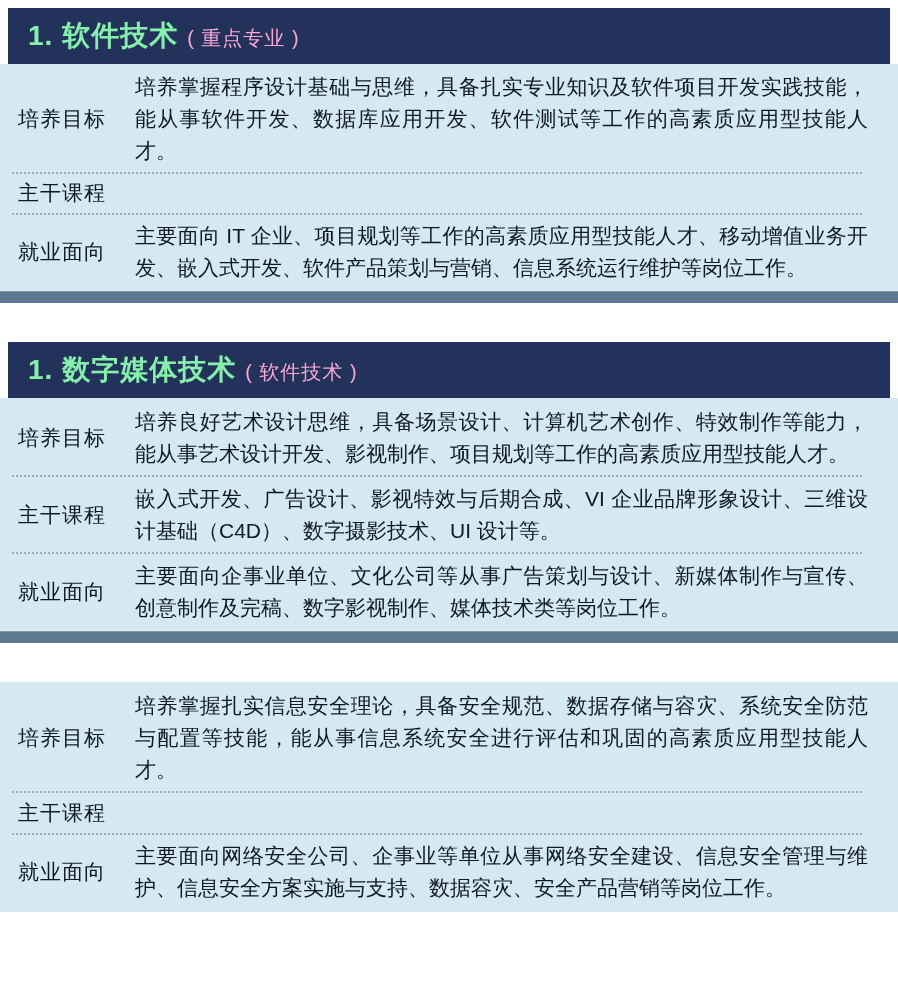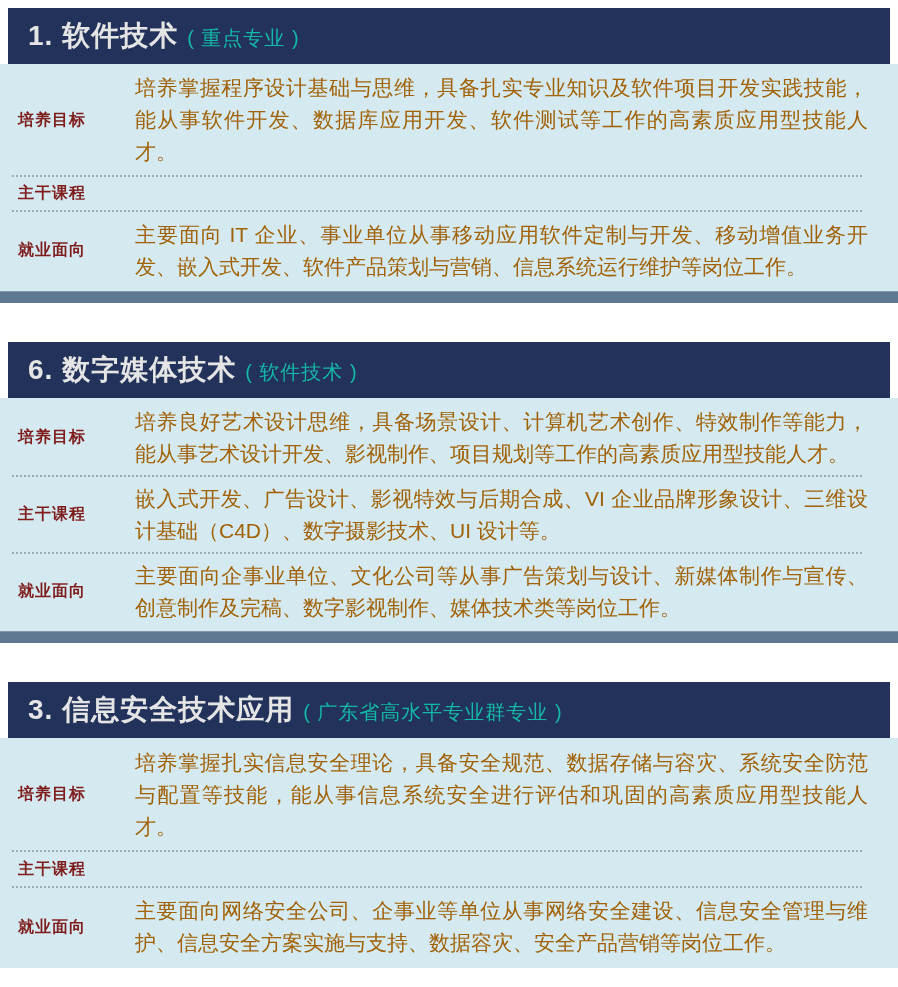--- a/index.html
+++ b/index.html
@@ -21,28 +21,28 @@
     margin: 0 8px;
     background: #22325a;
     height: 56px;
     display: flex;
     align-items: baseline;
     padding-left: 20px;
     box-sizing: border-box;
     padding-top: 11px;
   }
   .section-title {
-    color: #e5e5e5;
+    color: #86efac;
     font-size: 28px;
     font-weight: bold;
     letter-spacing: 1px;
     line-height: 34px;
   }
   .section-subtitle {
-    color: #14b8a6;
+    color: #f9a8d4;
     font-size: 20px;
     font-weight: 500;
     margin-left: 9px;
     letter-spacing: 1px;
   }
   .section-body {
     background: #d5e9f0;
     display: flex;
     flex-direction: column;
     justify-content: center;
@@ -53,30 +53,30 @@
   .body-2 { min-height: 233px; }
   .body-3 { min-height: 230px; }
   .row {
     display: flex;
     align-items: center;
     padding: 5px 30px 5px 18px;
     flex: 1;
   }
   .row-label {
     flex: 0 0 117px;
-    font-size: 16px;
-    font-weight: bold;
-    color: #7f1d1d;
+    font-size: 21px;
+    font-weight: normal;
+    color: #0f172a;
     letter-spacing: 1px;
   }
   .row-content {
     flex: 1;
     font-size: 21px;
     line-height: 32px;
-    color: #a16207;
+    color: #0f172a;
     text-align: justify;
   }
   .dotted-divider {
     border-top: 2px dotted #94b0bd;
     margin: 0 36px 0 12px;
     height: 0;
   }
   .section-bar {
     height: 12px;
     background: #5d7890;
@@ -101,29 +101,29 @@
         <div class="row-label">培养目标</div>
         <div class="row-content">培养掌握程序设计基础与思维，具备扎实专业知识及软件项目开发实践技能，能从事软件开发、数据库应用开发、软件测试等工作的高素质应用型技能人才。</div>
       </div>
       <div class="dotted-divider"></div>
       <div class="row">
         <div class="row-label">主干课程</div>
       </div>
       <div class="dotted-divider"></div>
       <div class="row">
         <div class="row-label">就业面向</div>
-        <div class="row-content">主要面向 IT 企业、事业单位从事移动应用软件定制与开发、移动增值业务开发、嵌入式开发、软件产品策划与营销、信息系统运行维护等岗位工作。</div>
+        <div class="row-content">主要面向 IT 企业、项目规划等工作的高素质应用型技能人才、移动增值业务开发、嵌入式开发、软件产品策划与营销、信息系统运行维护等岗位工作。</div>
       </div>
     </div>
     <div class="section-bar"></div>
   </div>
 
   <div class="section">
     <div class="section-header">
-      <span class="section-title">6. 数字媒体技术</span>
+      <span class="section-title">1. 数字媒体技术</span>
       <span class="section-subtitle">( 软件技术 )</span>
     </div>
     <div class="section-body body-2">
       <div class="row">
         <div class="row-label">培养目标</div>
         <div class="row-content">培养良好艺术设计思维，具备场景设计、计算机艺术创作、特效制作等能力，能从事艺术设计开发、影视制作、项目规划等工作的高素质应用型技能人才。</div>
       </div>
       <div class="dotted-divider"></div>
       <div class="row">
         <div class="row-label">主干课程</div>
@@ -132,24 +132,20 @@
       <div class="dotted-divider"></div>
       <div class="row">
         <div class="row-label">就业面向</div>
         <div class="row-content">主要面向企事业单位、文化公司等从事广告策划与设计、新媒体制作与宣传、创意制作及完稿、数字影视制作、媒体技术类等岗位工作。</div>
       </div>
     </div>
     <div class="section-bar"></div>
   </div>
 
   <div class="section">
-    <div class="section-header">
-      <span class="section-title">3. 信息安全技术应用</span>
-      <span class="section-subtitle">( 广东省高水平专业群专业 )</span>
-    </div>
     <div class="section-body body-3">
       <div class="row">
         <div class="row-label">培养目标</div>
         <div class="row-content">培养掌握扎实信息安全理论，具备安全规范、数据存储与容灾、系统安全防范与配置等技能，能从事信息系统安全进行评估和巩固的高素质应用型技能人才。</div>
       </div>
       <div class="dotted-divider"></div>
       <div class="row">
         <div class="row-label">主干课程</div>
       </div>
       <div class="dotted-divider"></div>

